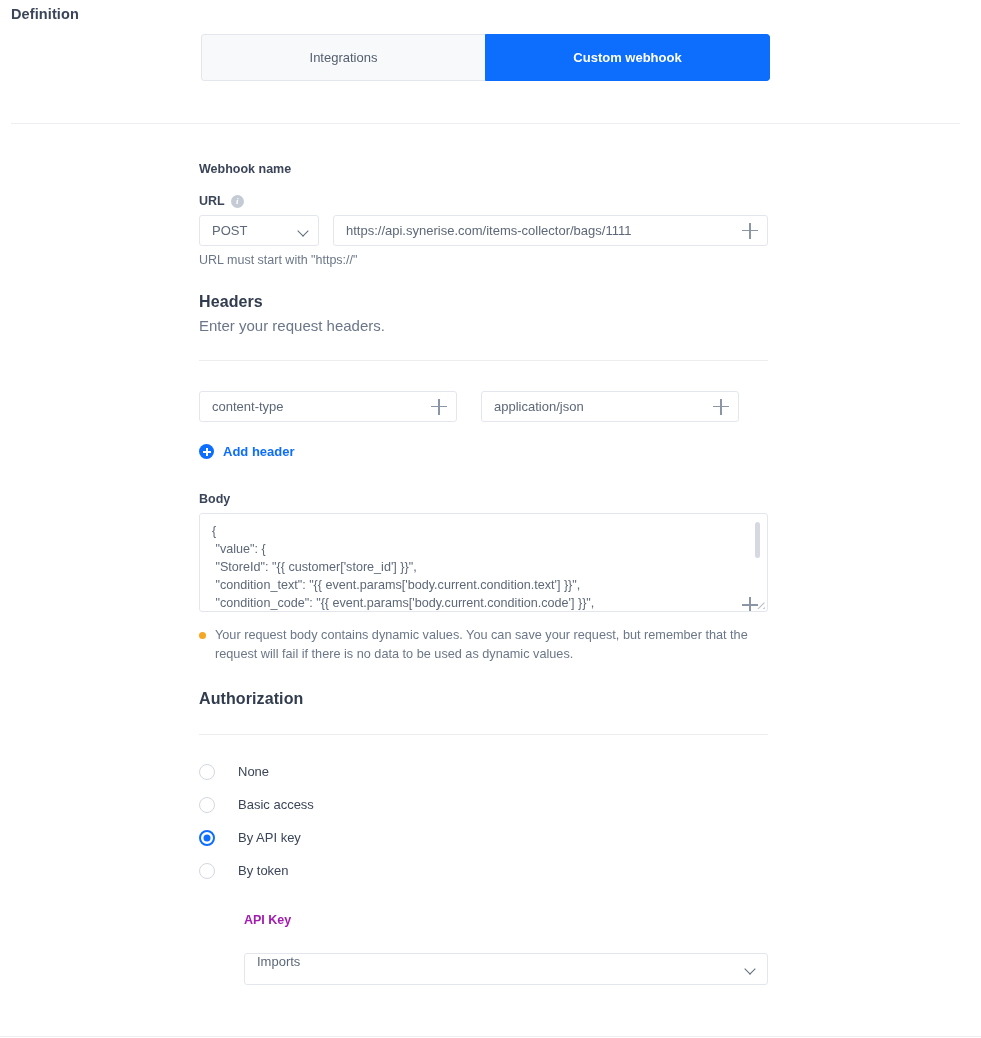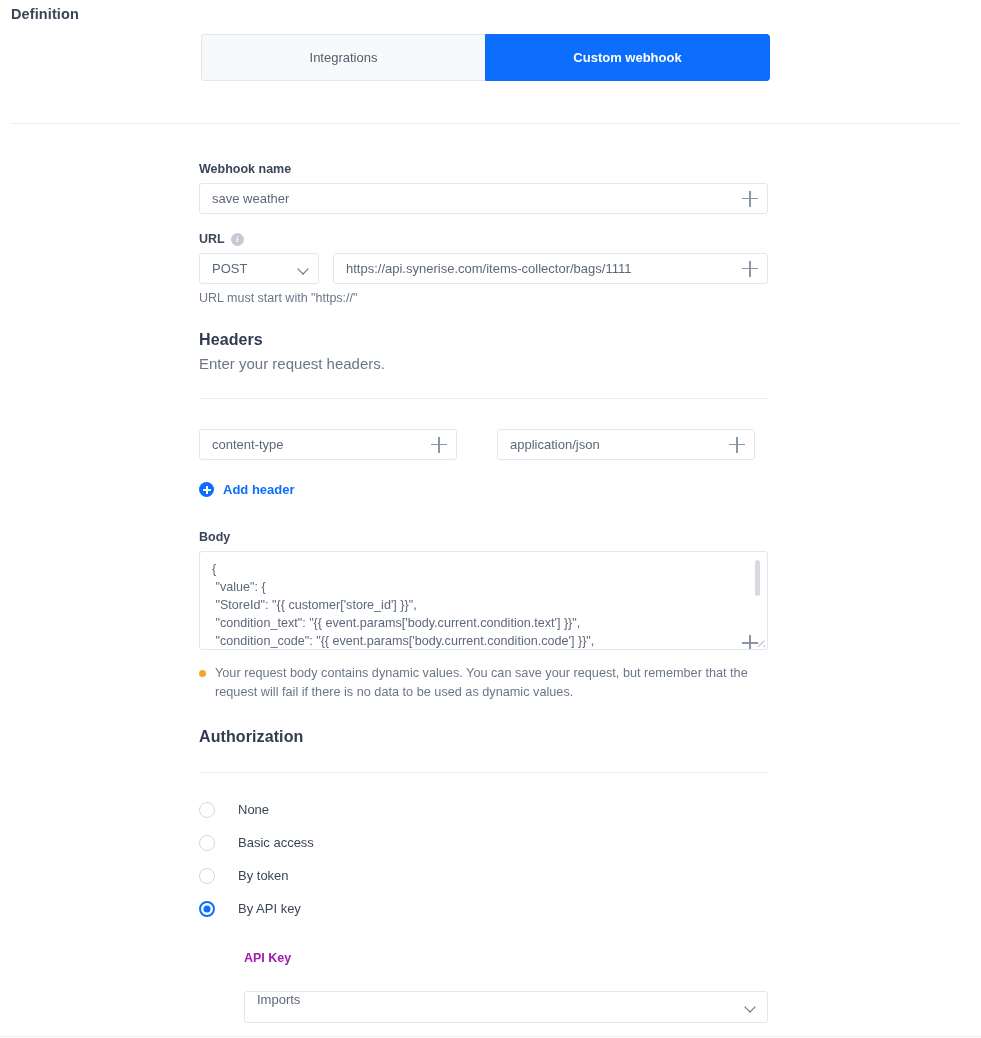--- a/index.html
+++ b/index.html
@@ -193,21 +193,21 @@
     color: #6b7788;
     margin-top: 6px;
   }
   .hr-section {
     height: 1px;
     background: #ededf0;
     width: 569px;
   }
 
   
-  .header-row { display: flex; gap: 40px; }
+  .header-row { display: flex; gap: 24px; }
   .header-row .input-box { width: 258px; }
 
   .add-link {
     display: inline-flex;
     align-items: center;
     gap: 9px;
     color: #0d6efd;
     font-size: 13px;
     font-weight: 700;
     cursor: pointer;
@@ -366,24 +366,20 @@
   </div>
 </div>
 
 <div class="hr-full"></div>
 
 <div class="form">
 
   <div class="field-label">
     <span>Webhook name</span>
   </div>
-  <div class="input-box">
-    <span class="val">save weather</span>
-    <span class="plus-btn"></span>
-  </div>
 
   <div class="field-label mt-18">
     <span>URL</span>
     <span class="info-icon">i</span>
   </div>
   <div class="url-row">
     <div class="select-box">
       <span>POST</span>
       <span class="chev"></span>
     </div>
@@ -441,26 +437,26 @@
   <div class="mt-20">
     <div class="radio-row">
       <span class="radio"></span>
       <span class="radio-label">None</span>
     </div>
     <div class="radio-row">
       <span class="radio"></span>
       <span class="radio-label">Basic access</span>
     </div>
     <div class="radio-row">
+      <span class="radio checked"></span>
+      <span class="radio-label">By API key</span>
+    </div>
+    <div class="radio-row">
       <span class="radio"></span>
       <span class="radio-label">By token</span>
-    </div>
-    <div class="radio-row">
-      <span class="radio checked"></span>
-      <span class="radio-label">By API key</span>
     </div>
   </div>
 
   <div class="apikey-group mt-26">
     <div class="apikey-label">API Key</div>
     <div class="apikey-select">
       <span>Imports</span>
       <span class="chev"></span>
     </div>
   </div>

